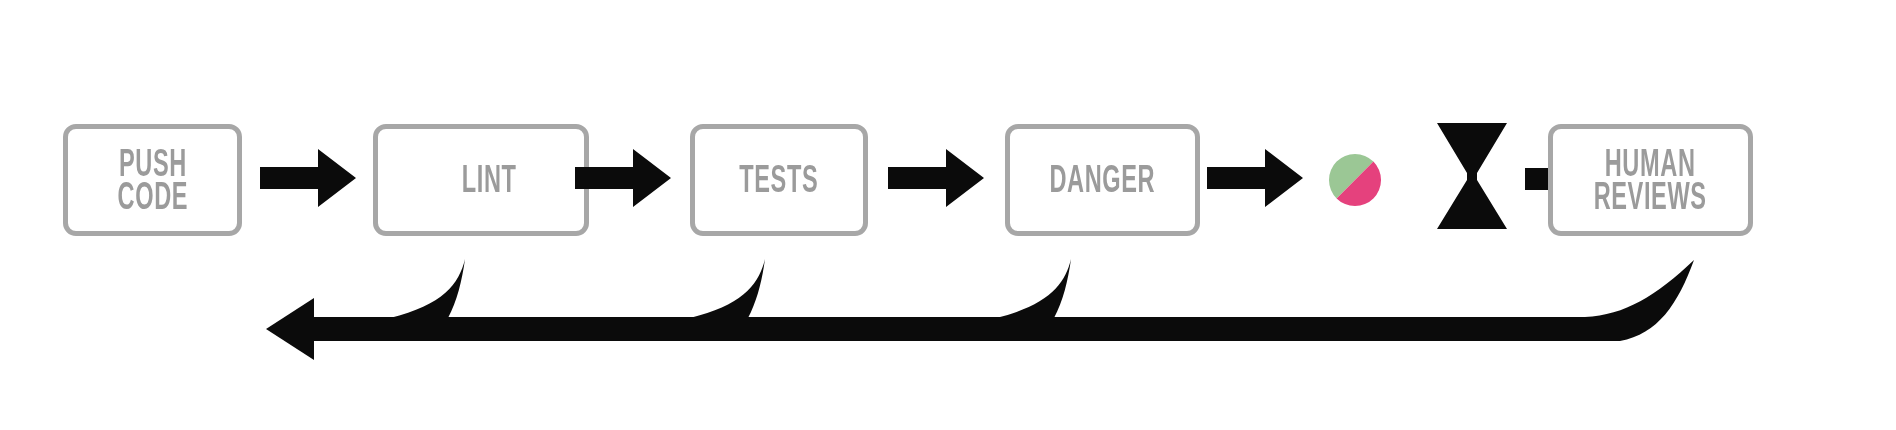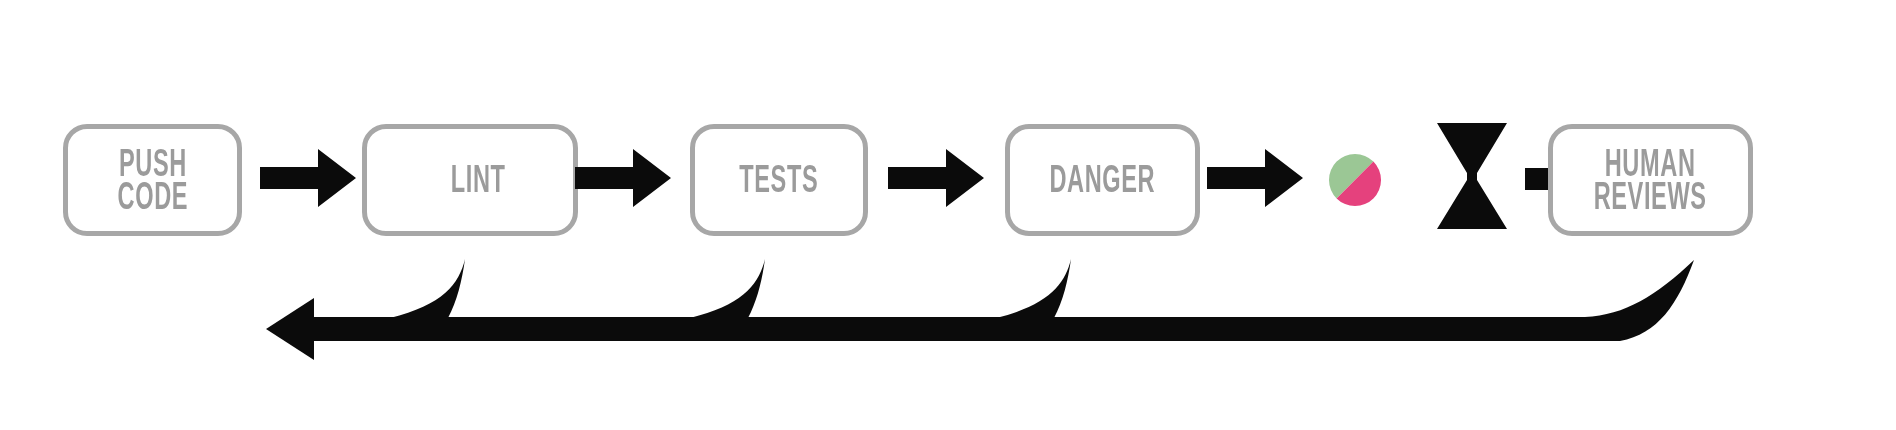--- a/index.html
+++ b/index.html
@@ -14,21 +14,21 @@
     height: 430px;
     background: var(--bg, #ffffff);
     overflow: hidden;
   }
   .node {
     position: absolute;
     top: 124px;
     height: 112px;
     box-sizing: border-box;
     border: 5px solid var(--box-border, #a7a7a7);
-    border-radius: 24px;
+    border-radius: 13px;
     background: #ffffff;
     display: flex;
     align-items: center;
     justify-content: center;
   }
   .node-label {
     color: var(--label-text, #9b9b9b);
     font-weight: 700;
     font-size: 38px;
     line-height: 0.88;
@@ -80,21 +80,21 @@
     <div class="node-label">
       <span class="label-line">PUSH</span>
       <span class="label-line">CODE</span>
     </div>
   </div>
 
   <svg class="fwd-arrow" style="left:260px;" viewBox="0 0 96 60" aria-hidden="true">
     <polygon fill="currentColor" points="0,19 58,19 58,1 96,30 58,59 58,41 0,41"></polygon>
   </svg>
 
-  <div class="node" style="left:362px; width:216px;padding-left:16px;">
+  <div class="node" style="left:373px; width:216px;padding-left:16px;">
     <div class="node-label">
       <span class="label-line">LINT</span>
       <span class="label-line"></span>
     </div>
   </div>
 
   <svg class="fwd-arrow" style="left:575px;" viewBox="0 0 96 60" aria-hidden="true">
     <polygon fill="currentColor" points="0,19 58,19 58,1 96,30 58,59 58,41 0,41"></polygon>
   </svg>
 

